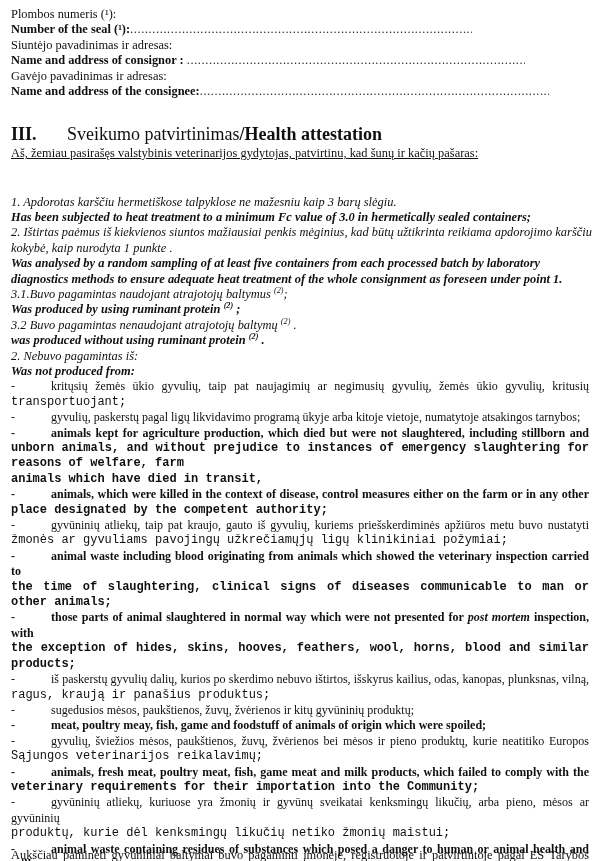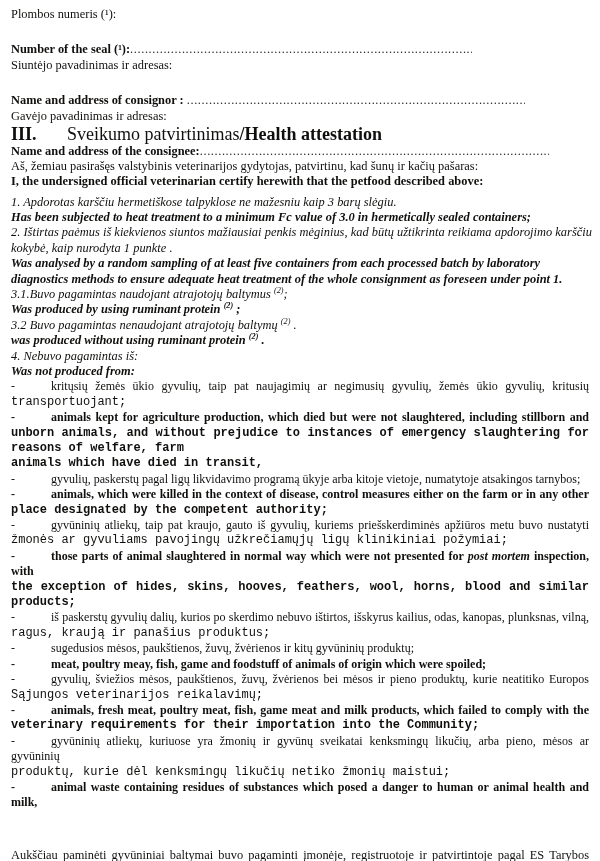--- a/index.html
+++ b/index.html
@@ -37,21 +37,20 @@
   }
   .b { font-weight: bold; }
   .r { font-weight: normal; }
 
   
   .field-row {
     display: flex;
     align-items: flex-end;
     font-size: 12.4px;
     line-height: 15.4px;
-    margin-top: 20px;
   }
   .field-label { white-space: pre; }
   .leader {
     flex: 0 0 auto;
     overflow: hidden;
     white-space: nowrap;
     font-size: 12.4px;
     letter-spacing: 0.6px;
     color: #2a2a28;
   }
@@ -120,60 +119,63 @@
           <span class="field-label b">Name and address of consignor : </span>
           <span class="leader l2">......................................................................................................</span>
         </div>
         <div class="ln r">Gavėjo pavadinimas ir adresas:</div>
         <div class="field-row">
           <span class="field-label b">Name and address of the consignee:</span>
           <span class="leader l3">.......................................................................................................</span>
         </div>
       </div>
       <div class="block sec-head" style="top: 127.4px;"><span class="sec-num">III.</span><span class="r">Sveikumo patvirtinimas</span><span class="b">/Health attestation</span></div>
-      <div class="block" style="top: 159px;">
+      <div class="block" style="top: 146px; text-decoration: underline;">
         <div class="ln r">Aš, žemiau pasirašęs valstybinis veterinarijos gydytojas, patvirtinu, kad šunų ir kačių pašaras:</div>
-        <div class="ln b">I, the undersigned official veterinarian certify herewith that the petfood described above:</div>
       </div>
       <div class="block" style="top: 194.6px; font-style: italic;">
         <div class="ln r">1. Apdorotas karščiu hermetiškose talpyklose ne mažesniu kaip 3 barų slėgiu.</div>
         <div class="ln b">Has been subjected to heat treatment to a minimum Fc value of 3.0 in hermetically sealed containers;</div>
         <div class="ln r">2. Ištirtas paėmus iš kiekvienos siuntos mažiausiai penkis mėginius, kad būtų užtikrinta reikiama apdorojimo karščiu</div>
         <div class="ln r">kokybė, kaip nurodyta 1 punkte .</div>
         <div class="ln b">Was analysed by a random sampling of at least five containers from each processed batch by laboratory</div>
         <div class="ln b">diagnostics methods to ensure adequate heat treatment of the whole consignment as foreseen under point 1.</div>
         <div class="ln r">3.1.Buvo pagamintas naudojant atrajotojų baltymus <sup>(2)</sup>;</div>
         <div class="ln b">Was produced by using ruminant protein <sup>(2)</sup> ;</div>
         <div class="ln r">3.2 Buvo pagamintas nenaudojant atrajotojų baltymų <sup>(2)</sup> .</div>
         <div class="ln b">was produced without using ruminant protein <sup>(2)</sup> .</div>
-        <div class="ln r">4. Nebuvo pagamintas iš:</div>
+        <div class="ln r">2. Nebuvo pagamintas iš:</div>
         <div class="ln b">Was not produced from:</div>
       </div>
       <div class="block" style="top: 379.4px;">
         <div class="dash-item r">
           <span class="di-first"><span>-</span><span class="tabsp"></span>kritųsių žemės ūkio gyvulių, taip pat naujagimių ar negimusių gyvulių, žemės ūkio gyvulių, kritusių</span>
           <span class="di-cont">transportuojant;</span>
+        </div>
+        <div class="dash-item r">
+          <span class="di-first solo"><span>-</span><span class="tabsp"></span>gyvulių, paskerstų pagal ligų likvidavimo programą ūkyje arba kitoje vietoje, numatytoje atsakingos tarnybos;</span>
         </div>
         <div class="dash-item b">
           <span class="di-first"><span>-</span><span class="tabsp"></span>animals kept for agriculture production, which died but were not slaughtered, including stillborn and</span>
           <span class="di-cont">unborn animals, and without prejudice to instances of emergency slaughtering for reasons of welfare, farm</span>
           <span class="di-cont">animals which have died in transit,</span>
         </div>
-        <div class="dash-item r">
-          <span class="di-first solo"><span>-</span><span class="tabsp"></span>gyvulių, paskerstų pagal ligų likvidavimo programą ūkyje arba kitoje vietoje, numatytoje atsakingos tarnybos;</span>
-        </div>
         <div class="dash-item b">
           <span class="di-first"><span>-</span><span class="tabsp"></span>animals, which were killed in the context of disease, control measures either on the farm or in any other</span>
           <span class="di-cont">place designated by the competent authority;</span>
         </div>
         <div class="dash-item r">
           <span class="di-first"><span>-</span><span class="tabsp"></span>gyvūninių atliekų, taip pat kraujo, gauto iš gyvulių, kuriems priešskerdiminės apžiūros metu buvo nustatyti</span>
           <span class="di-cont">žmonės ar gyvuliams pavojingų užkrečiamųjų ligų klinikiniai požymiai;</span>
         </div>
         <div class="dash-item b">
+          <span class="di-first"><span>-</span><span class="tabsp"></span>animal waste including blood originating from animals which showed the veterinary inspection carried to</span>
+          <span class="di-cont">the time of slaughtering, clinical signs of diseases communicable to man or other animals;</span>
+        </div>
+        <div class="dash-item b">
           <span class="di-first"><span>-</span><span class="tabsp"></span>those parts of animal slaughtered in normal way which were not presented for <i>post mortem</i> inspection, with</span>
           <span class="di-cont">the exception of hides, skins, hooves, feathers, wool, horns, blood and similar products;</span>
         </div>
         <div class="dash-item r">
           <span class="di-first"><span>-</span><span class="tabsp"></span>iš paskerstų gyvulių dalių, kurios po skerdimo nebuvo ištirtos, išskyrus kailius, odas, kanopas, plunksnas, vilną,</span>
           <span class="di-cont">ragus, kraują ir panašius produktus;</span>
         </div>
         <div class="dash-item r">
           <span class="di-first solo"><span>-</span><span class="tabsp"></span>sugedusios mėsos, paukštienos, žuvų, žvėrienos ir kitų gyvūninių produktų;</span>
         </div>

